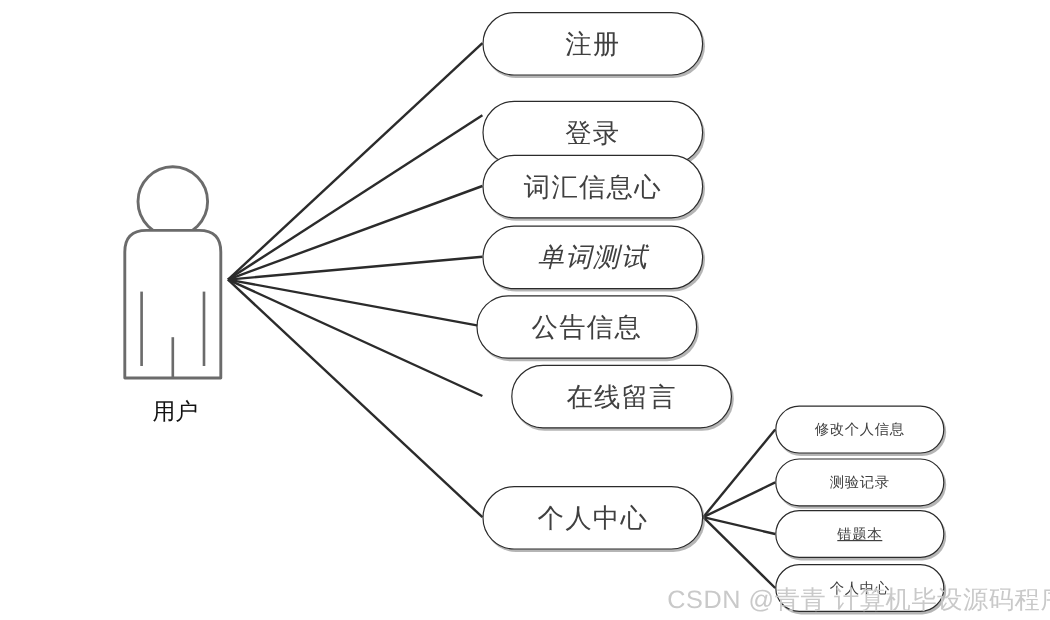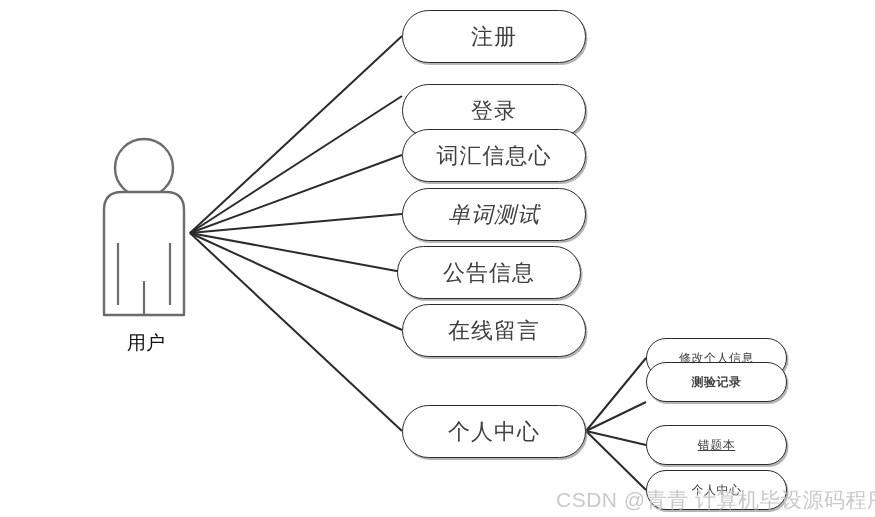--- a/index.html
+++ b/index.html
@@ -113,30 +113,30 @@
       </div>
       <div class="node primary" style="left: 402px; top: 129px;">
         <span>词汇信息心</span>
       </div>
       <div class="node primary" style="left: 402px; top: 188px; font-style: italic;">
         <span>单词测试</span>
       </div>
       <div class="node primary" style="left: 397px; top: 246px;">
         <span>公告信息</span>
       </div>
-      <div class="node primary" style="left: 402px; top: 304px;">
+      <div class="node primary" style="left: 426px; top: 304px;">
         <span>在线留言</span>
       </div>
       <div class="node primary" style="left: 402px; top: 405px;">
         <span>个人中心</span>
       </div>
       <div class="node sub" style="left: 646px; top: 338px;">
         <span>修改个人信息</span>
       </div>
-      <div class="node sub" style="left: 646px; top: 362px; font-weight: bold;">
+      <div class="node sub" style="left: 646px; top: 382px;">
         <span>测验记录</span>
       </div>
       <div class="node sub" style="left: 646px; top: 425px; text-decoration: underline;">
         <span>错题本</span>
       </div>
       <div class="node sub" style="left: 646px; top: 470px;">
         <span>个人中心</span>
       </div>
     </div>
 

